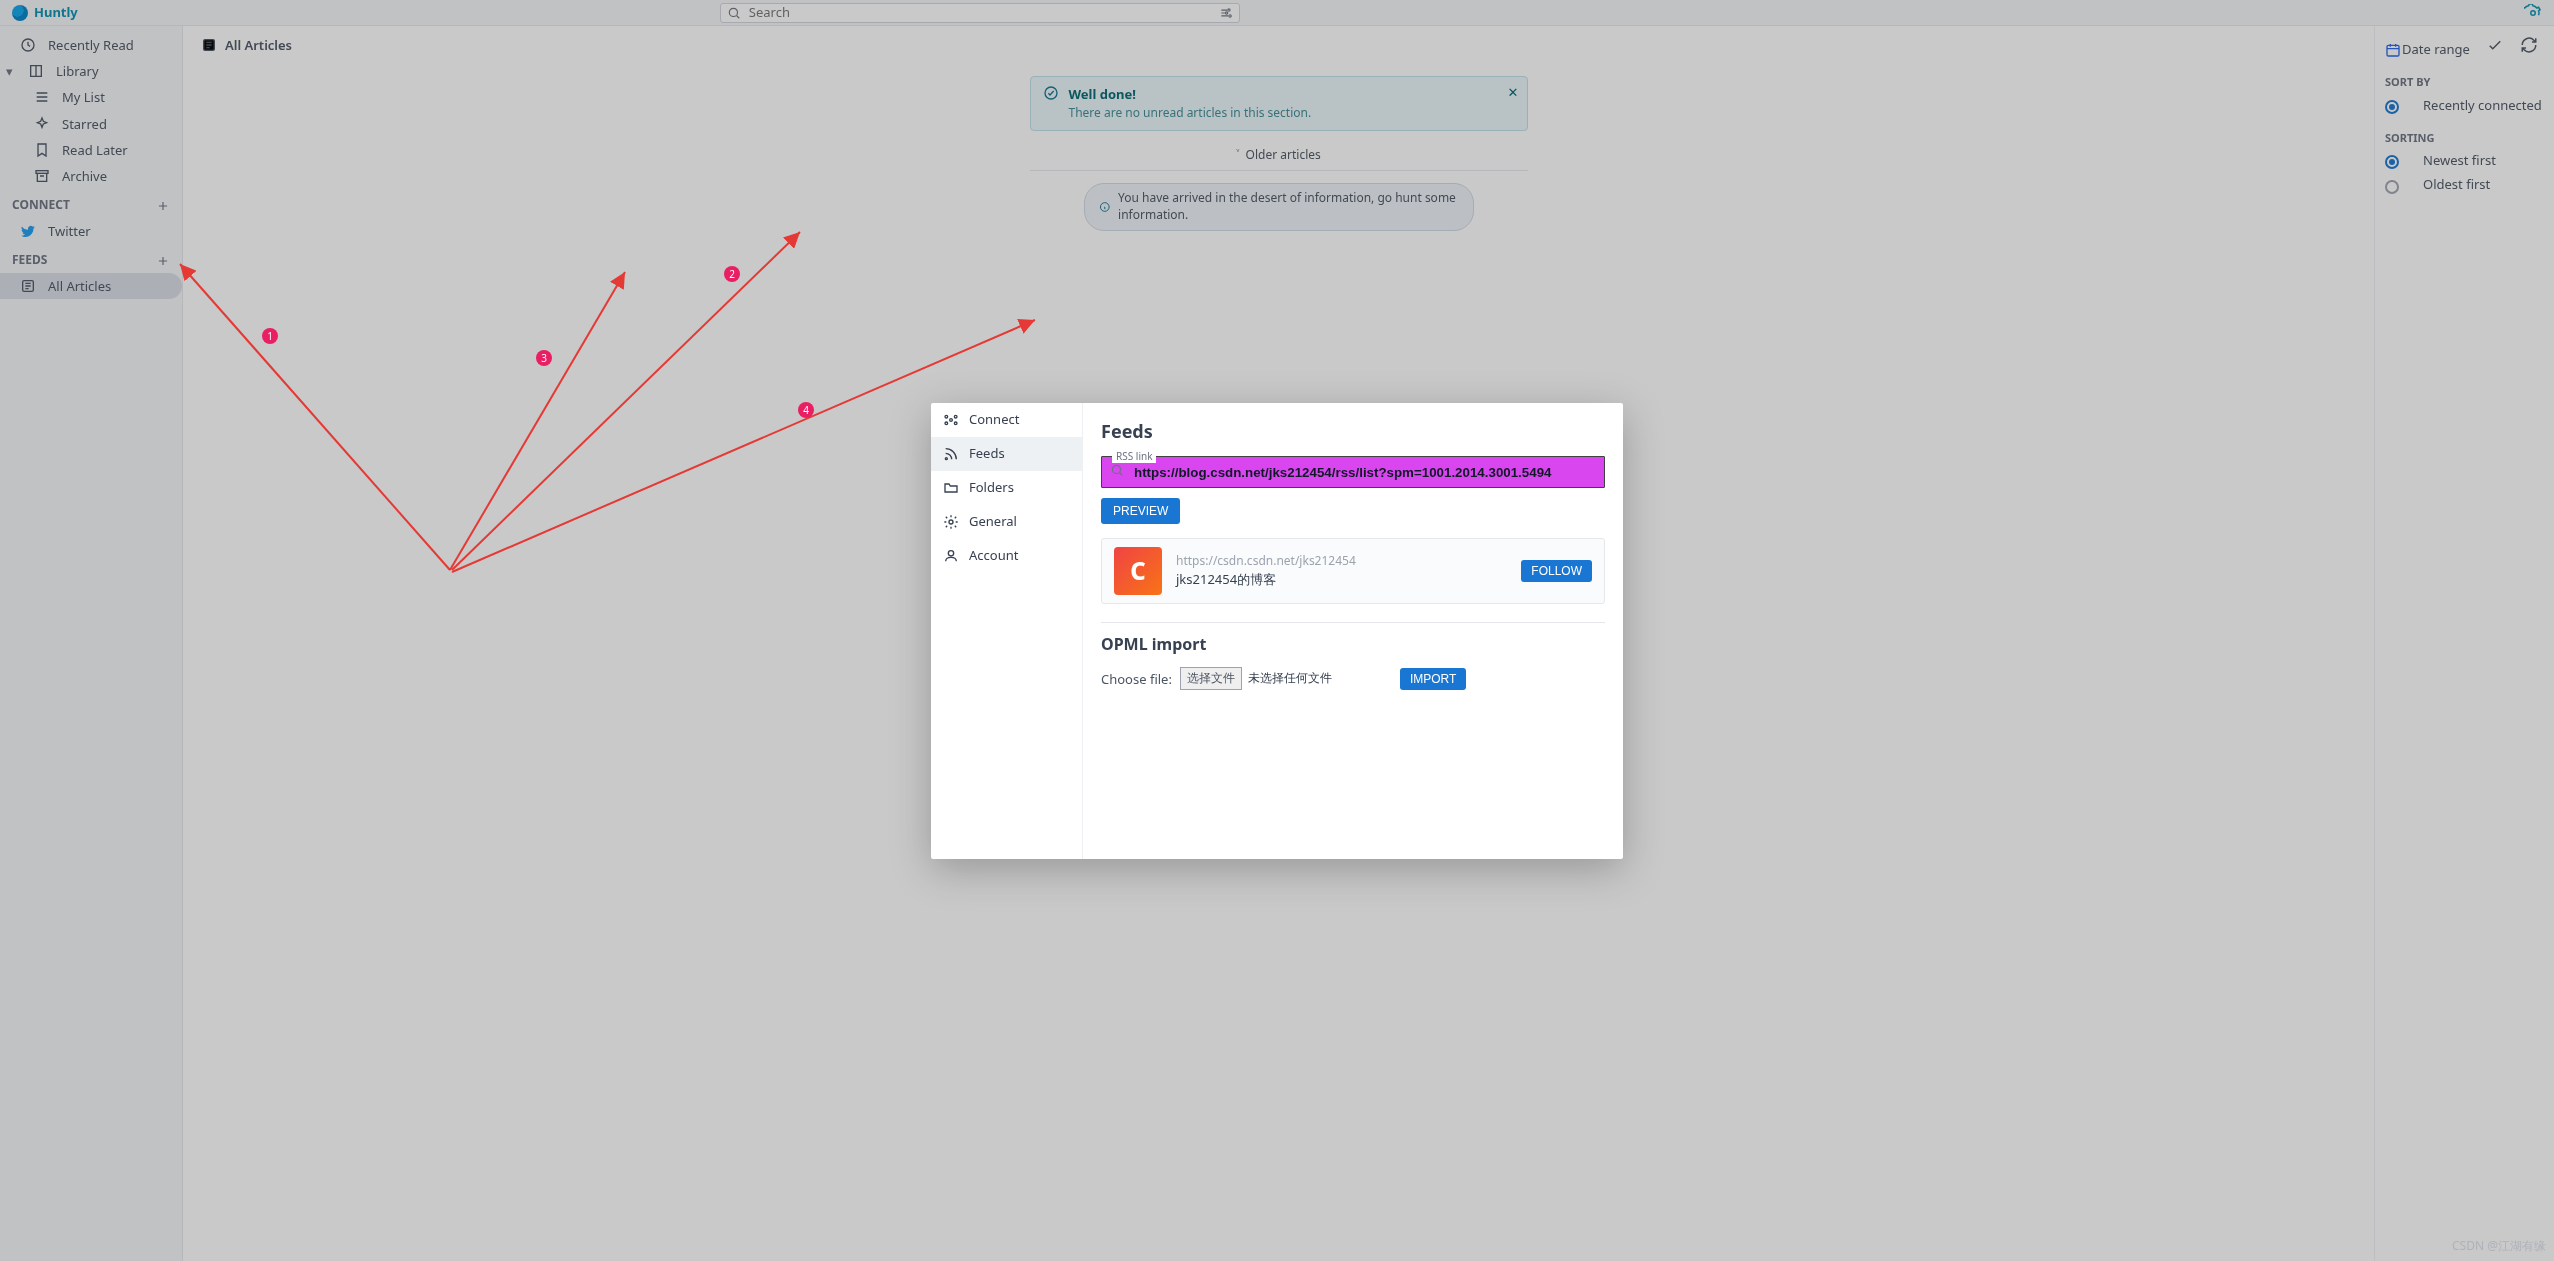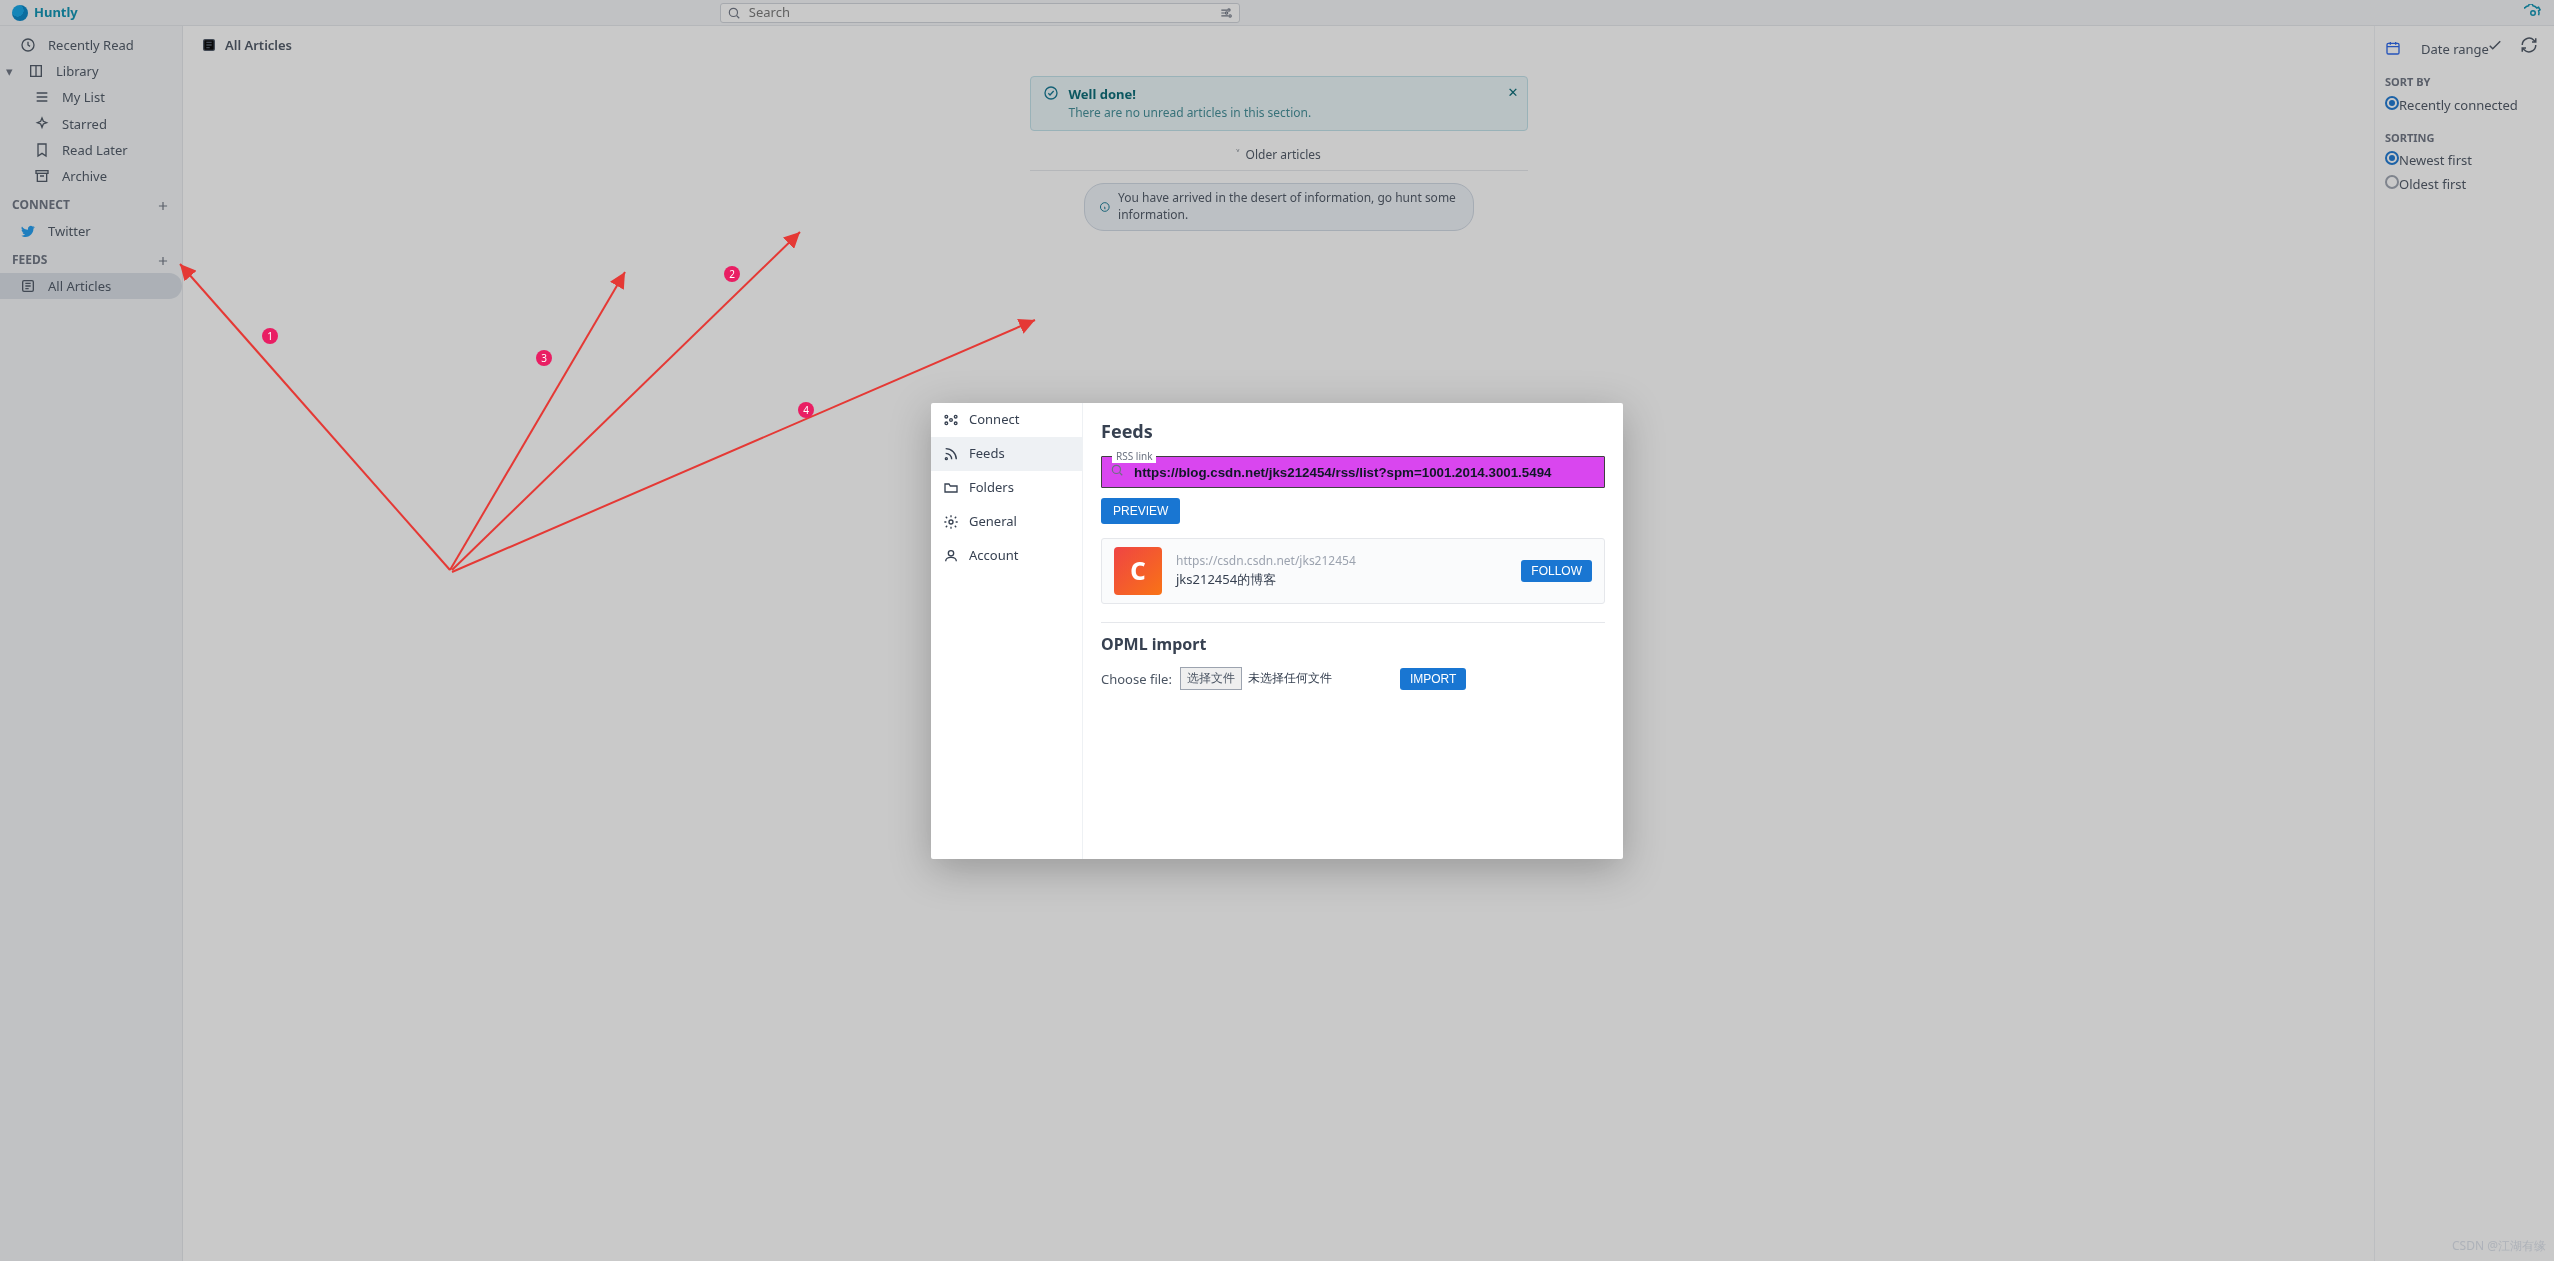--- a/index.html
+++ b/index.html
@@ -47,24 +47,24 @@
   .title-actions{position:absolute;right:16px;top:10px;display:flex;gap:16px}
   .title-actions svg{width:18px;height:18px;stroke:#4b5563}
 
   .alert{margin:22px auto 0;max-width:498px;border:1px solid #bfe0e8;background:#eaf6f9;border-radius:4px;padding:8px 12px;display:flex;gap:10px;color:#036773;position:relative}
   .alert .close{position:absolute;right:8px;top:6px;color:#036773;cursor:pointer}
   .alert .sub{display:block;color:#036773;opacity:.75;margin-top:2px;font-size:12px}
   .older{display:flex;align-items:center;justify-content:center;gap:6px;border-bottom:1px solid #e5e7eb;max-width:498px;margin:10px auto 0;padding:6px 0;color:#4b5563;font-size:12px}
   .info{margin:12px auto 0;max-width:390px;border:1px solid #cfd8e3;background:#eef3f8;border-radius:20px;padding:6px 14px;display:flex;align-items:center;gap:8px;color:#4b5563;font-size:12px}
 
   .rightrail{width:180px;border-left:1px solid #eef1f4;padding:14px 10px;color:#4b5563}
-  .date{display:flex;align-items:flex-start;gap:20px}
+  .date{display:flex;align-items:flex-end;gap:1px}
   .date svg{width:16px;height:16px;stroke:#2563eb}
   .rr-sec{margin-top:16px;font-size:11px;font-weight:700;color:#6b7280}
-  .radio{display:flex;align-items:flex-start;gap:0;margin-top:6px}
+  .radio{display:flex;align-items:flex-end;gap:24px;margin-top:6px}
   .radio .dot{width:14px;height:14px;border:2px solid var(--blue-btn);border-radius:50%;display:inline-flex;align-items:center;justify-content:center}
   .radio.on .dot::after{content:"";width:6px;height:6px;background:var(--blue-btn);border-radius:50%}
   .radio.off .dot{border-color:#9ca3af}
 
   
   .scrim{position:absolute;inset:0;background:var(--dimmer);z-index:5}
 
   
   .modal{position:absolute;left:50%;top:50%;transform:translate(-50%,-50%);width:692px;height:456px;background:#fff;z-index:6;display:flex;font-size:13px;border-radius:2px;box-shadow:0 10px 40px rgba(0,0,0,.25)}
   .m-nav{width:152px;border-right:1px solid #eef1f4}

